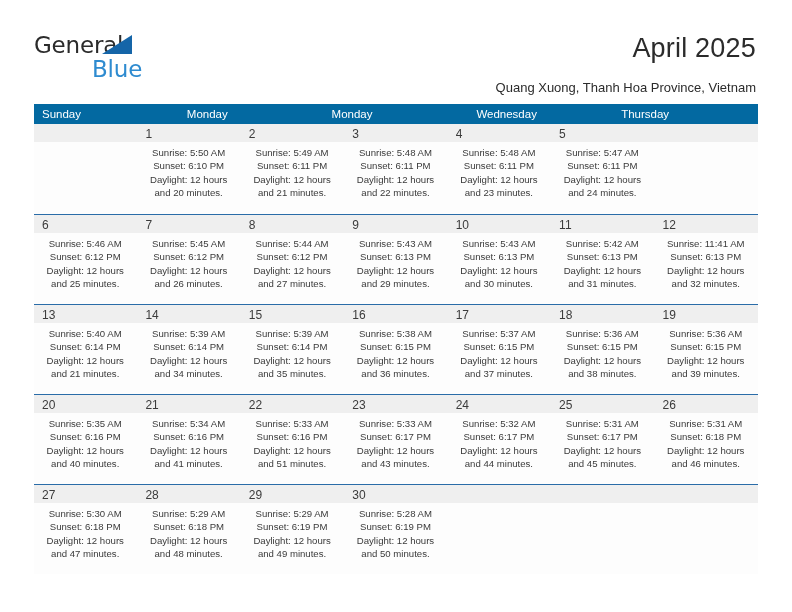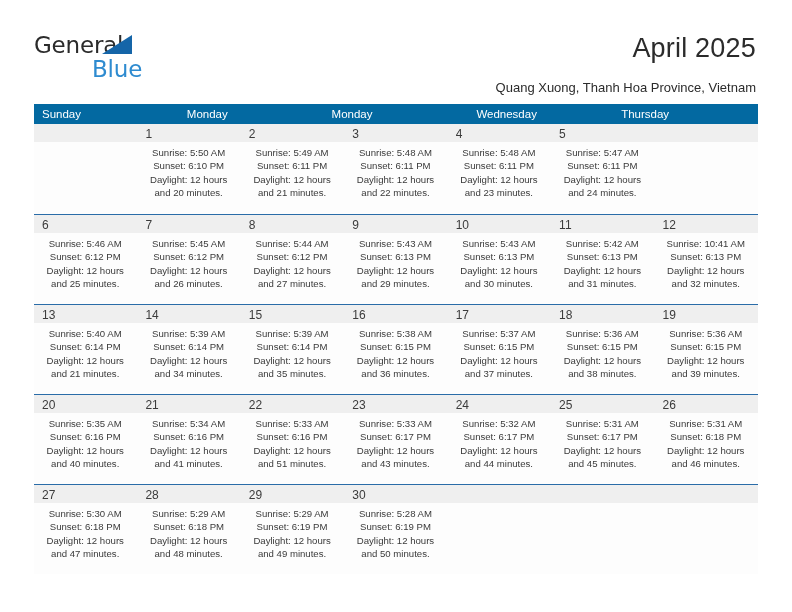--- a/index.html
+++ b/index.html
@@ -284,21 +284,21 @@
             <div class="day-body">
               <div class="day-line">Sunrise: 5:42 AM</div>
               <div class="day-line">Sunset: 6:13 PM</div>
               <div class="day-line">Daylight: 12 hours</div>
               <div class="day-line">and 31 minutes.</div>
             </div>
           </div>
           <div class="day-cell">
             <div class="day-band"><span class="day-number">12</span></div>
             <div class="day-body">
-              <div class="day-line">Sunrise: 10:41 AM</div>
+              <div class="day-line">Sunrise: 11:41 AM</div>
               <div class="day-line">Sunset: 6:13 PM</div>
               <div class="day-line">Daylight: 12 hours</div>
               <div class="day-line">and 32 minutes.</div>
             </div>
           </div>
         </div>
         <div class="week-row">
           <div class="day-cell">
             <div class="day-band"><span class="day-number">13</span></div>
             <div class="day-body">

